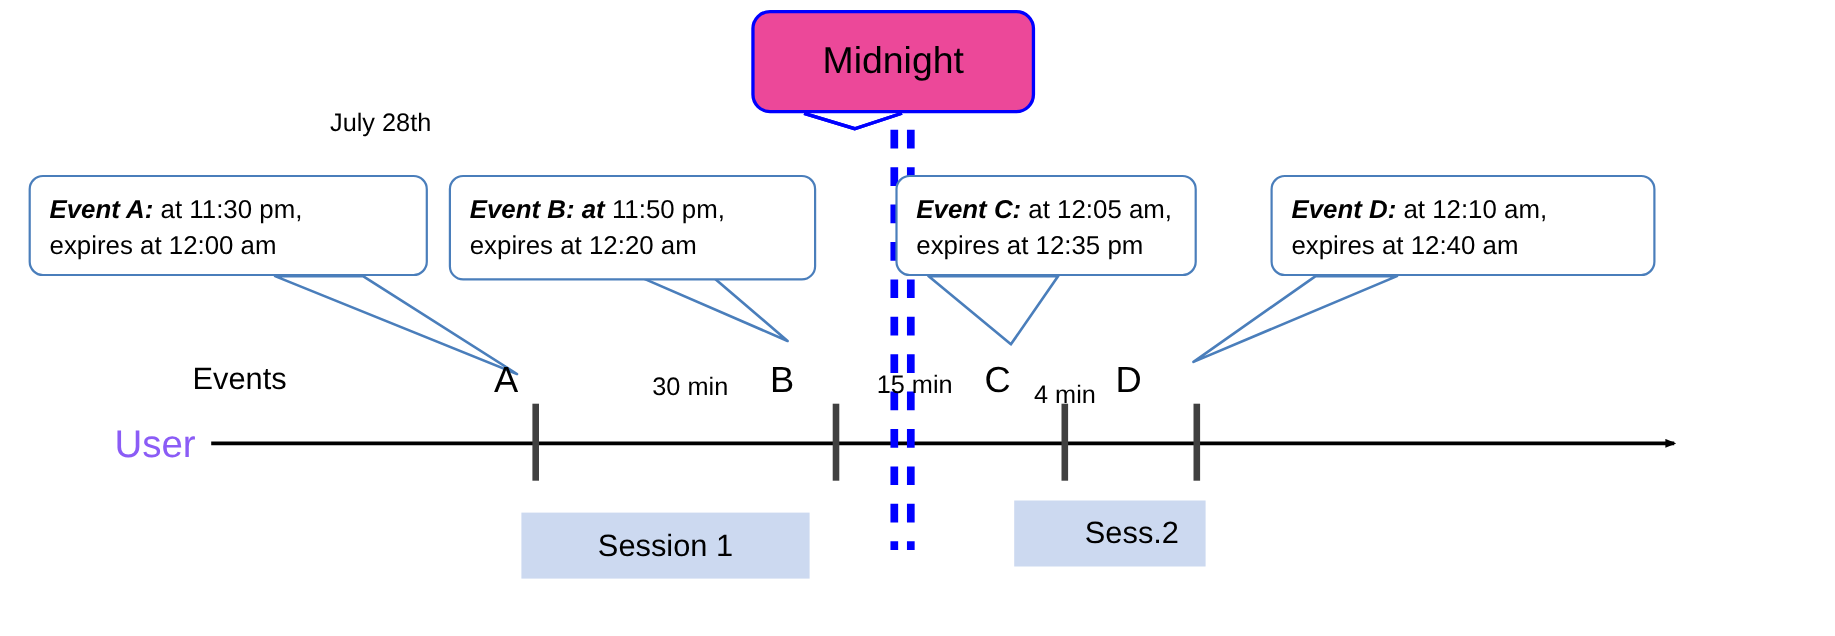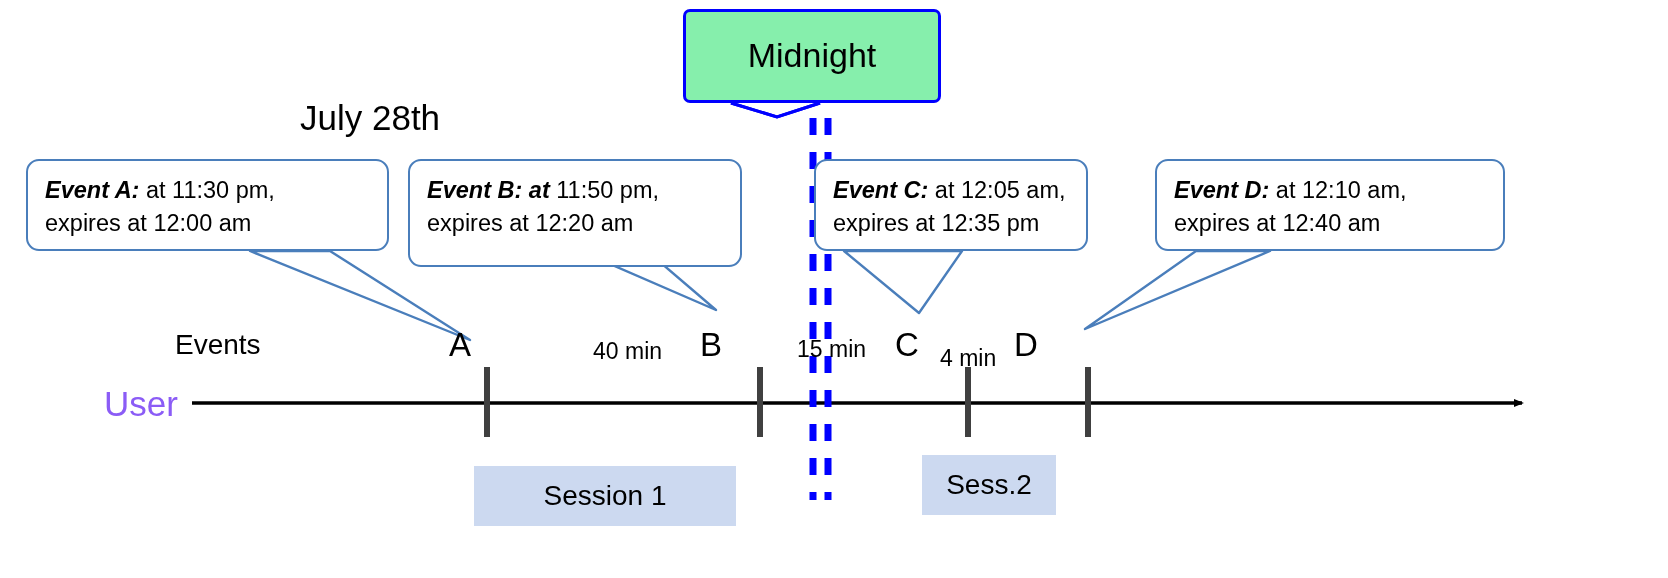--- a/index.html
+++ b/index.html
@@ -22,38 +22,38 @@
     position: absolute;
     left: 0; top: 0;
     width: 1668px;
     height: 578px;
     pointer-events: none;
   }
 
   
   .date-heading {
     position: absolute;
-    font-size: 35px;
+    font-size: 23px;
     line-height: 1;
     white-space: nowrap;
     color: #000;
   }
   #date-left  { left: 300px; top: 100px; }
   #date-right { left: 1033px; top: 100px; }
 
   
   #midnight-callout {
     position: absolute;
     left: 683px;
     top: 9px;
     width: 258px;
     height: 94px;
     border: 3px solid #0000ff;
-    border-radius: 7px;
-    background: #86efac;
+    border-radius: 17px;
+    background: #ec4899;
     box-sizing: border-box;
     z-index: 4;
   }
   #midnight-label {
     position: absolute;
     left: 0; right: 0;
     top: 26px;
     text-align: center;
     font-size: 34px;
     line-height: 1;
@@ -74,21 +74,21 @@
     left: 17px;
     right: 10px;
     top: 13px;
     font-size: 23.5px;
     line-height: 1.42;
     color: #000;
   }
   .event-text b { font-weight: bold; font-style: italic; }
 
   #callout-a { left: 26px;   top: 159px; width: 363px; height: 92px; }
-  #callout-b { left: 408px;  top: 159px; width: 334px; height: 108px; }
+  #callout-b { left: 408px;  top: 159px; width: 334px; height: 96px; }
   #callout-c { left: 814px;  top: 159px; width: 274px; height: 92px; }
   #callout-d { left: 1155px; top: 159px; width: 350px; height: 92px; }
 
   
   #events-label {
     position: absolute;
     left: 175px;
     top: 331px;
     font-size: 28px;
     line-height: 1;
@@ -128,21 +128,21 @@
     background: #ccd9f0;
     display: flex;
     align-items: center;
     justify-content: center;
     font-size: 28px;
     color: #000;
     z-index: 1;
     margin-left: 22px;
   }
   #session-1 { left: 452px; top: 466px; width: 262px; height: 60px; }
-  #session-2 { left: 900px; top: 455px; width: 134px; height: 60px; }
+  #session-2 { left: 900px; top: 455px; width: 134px; height: 60px; padding-left: 40px; }
 </style>
 </head>
 <body>
 
 <div id="stage">
 
   <svg id="vector-layer" viewBox="0 0 1668 578" xmlns="http://www.w3.org/2000/svg">
 
     <defs>
       <marker id="arrow-head" markerWidth="10" markerHeight="10" refX="8" refY="4" orient="auto" markerUnits="userSpaceOnUse">
@@ -223,20 +223,20 @@
   </div>
 
   <div id="events-label">Events</div>
   <div id="user-label">User</div>
 
   <div class="marker-letter" style="left:449px">A</div>
   <div class="marker-letter" style="left:700px">B</div>
   <div class="marker-letter" style="left:895px">C</div>
   <div class="marker-letter" style="left:1014px">D</div>
 
-  <div class="interval-label" style="left:593px; top:340px">40 min</div>
+  <div class="interval-label" style="left:593px; top:340px">30 min</div>
   <div class="interval-label" style="left:797px; top:338px">15 min</div>
   <div class="interval-label" style="left:940px; top:347px">4 min</div>
 
   <div class="session-block" id="session-1">Session 1</div>
   <div class="session-block" id="session-2">Sess.2</div>
 
 </div>
 
 </body></html>

